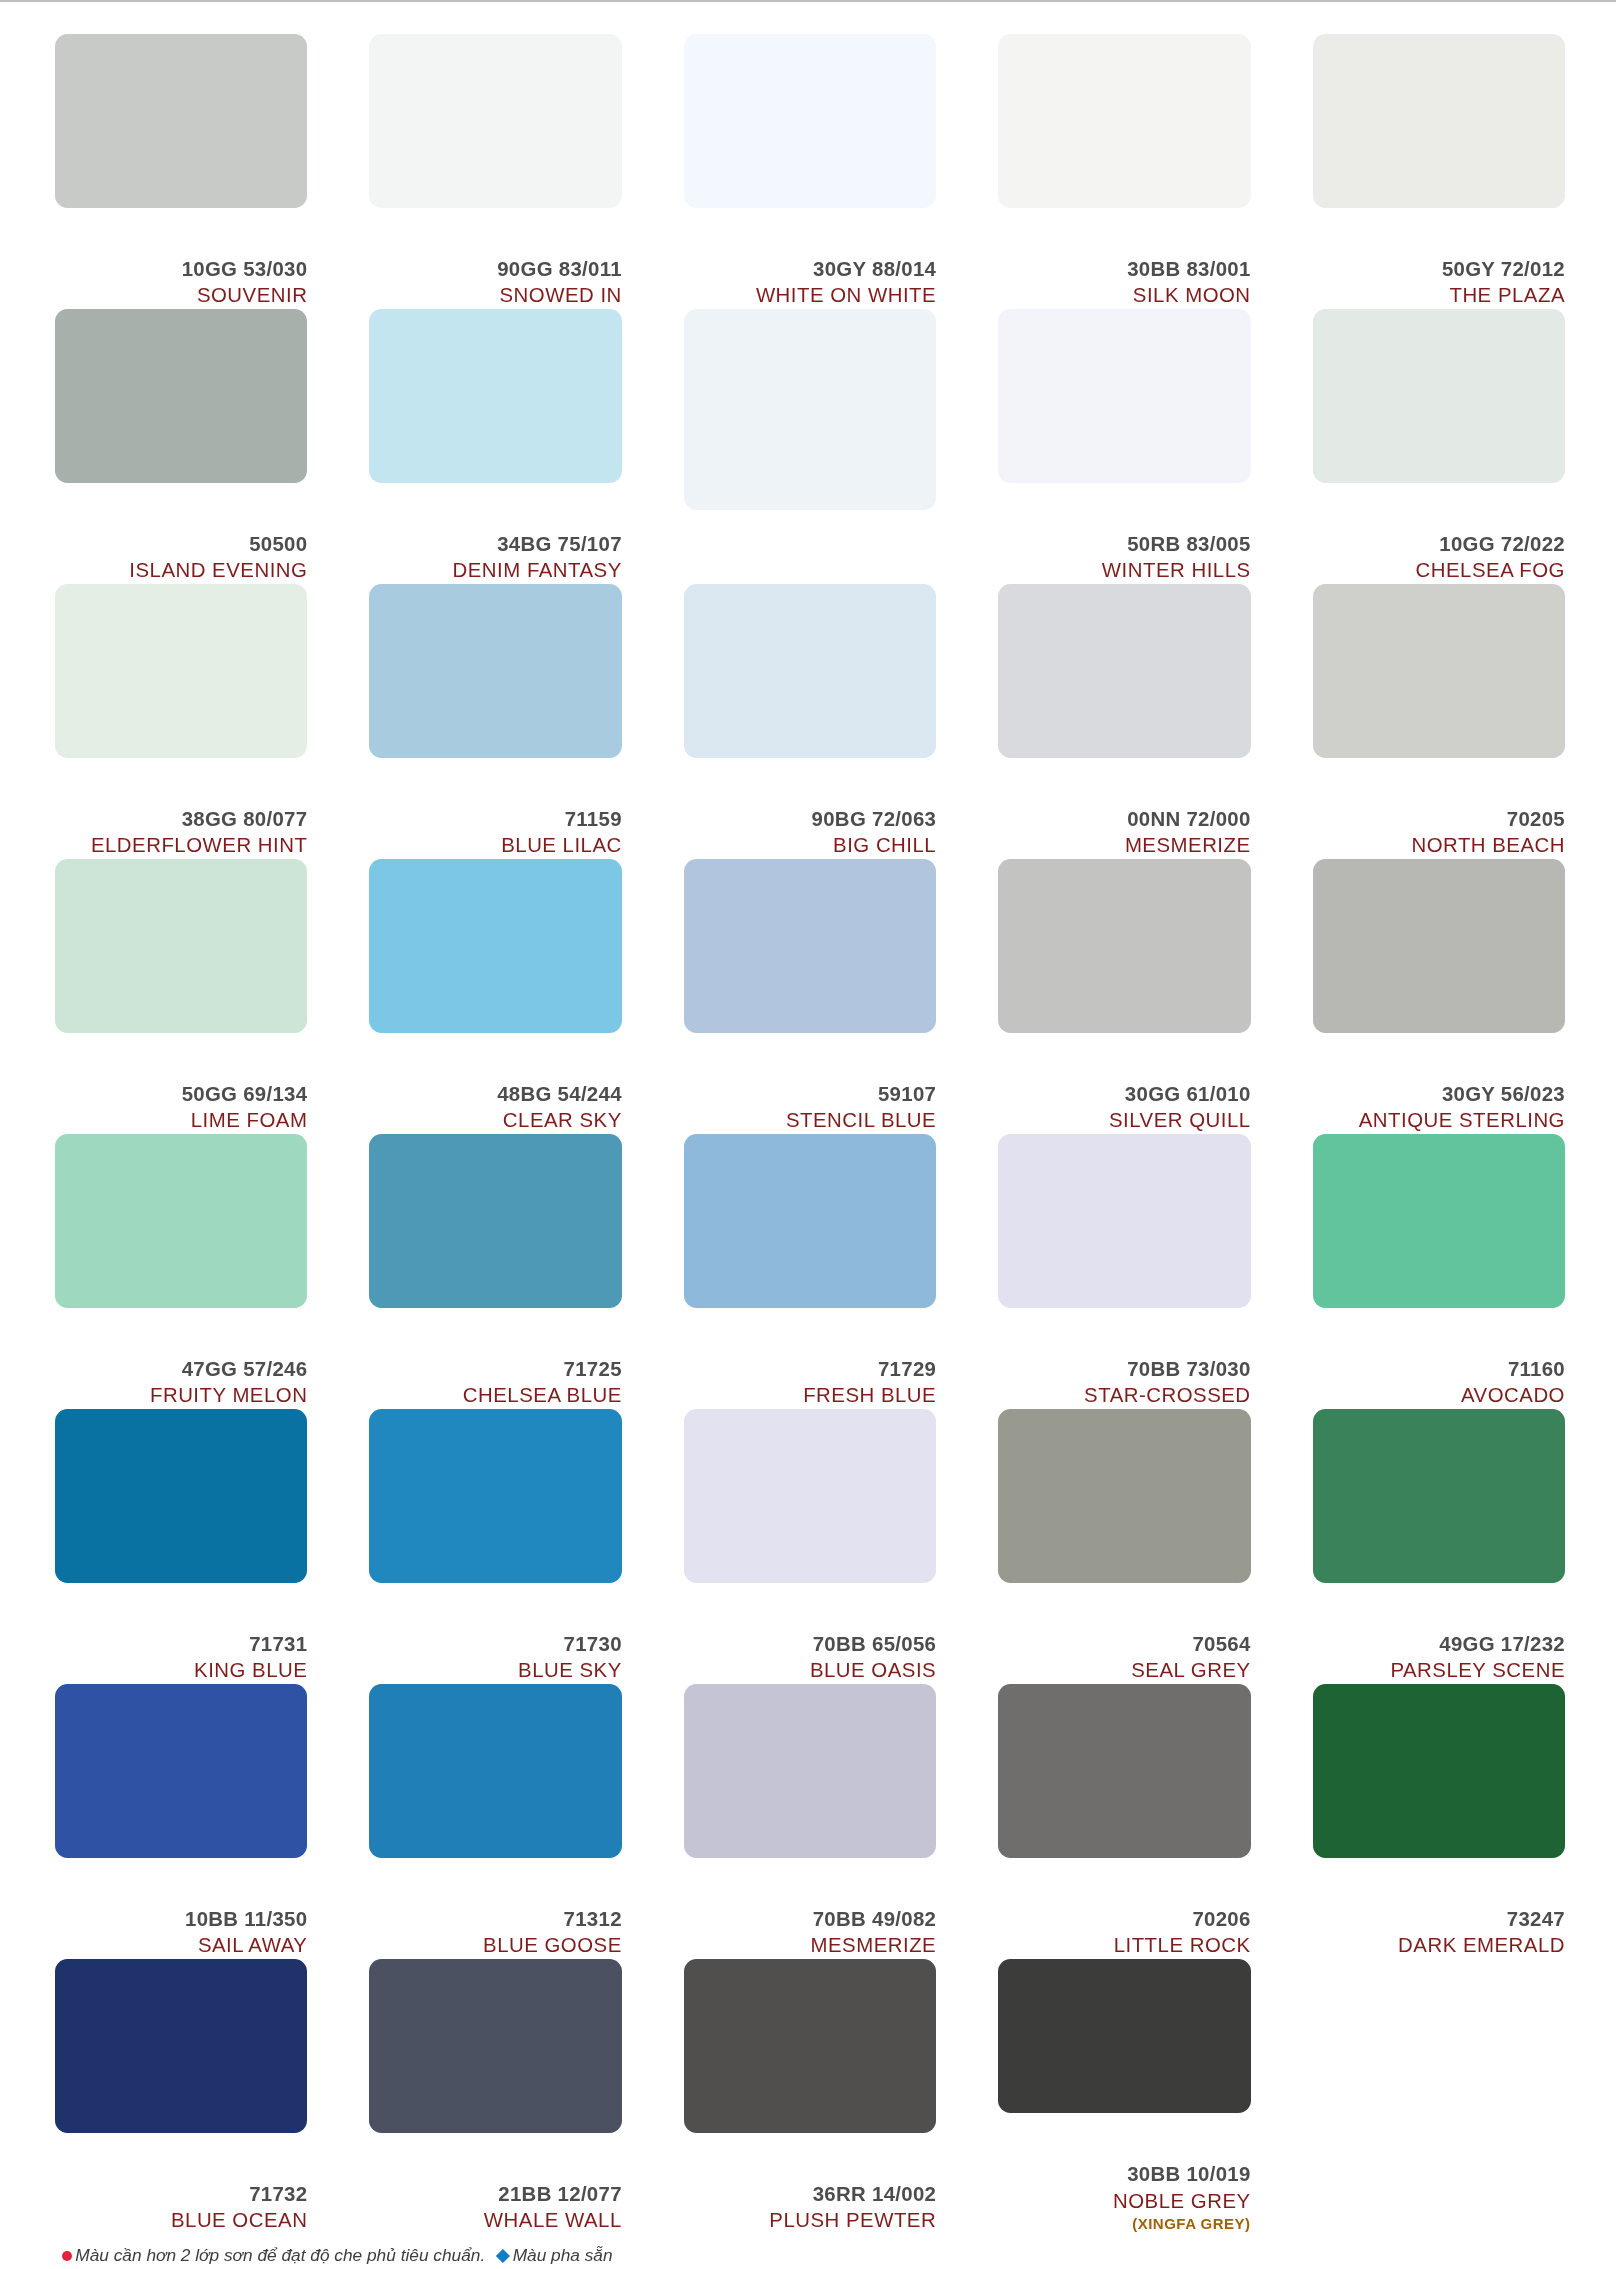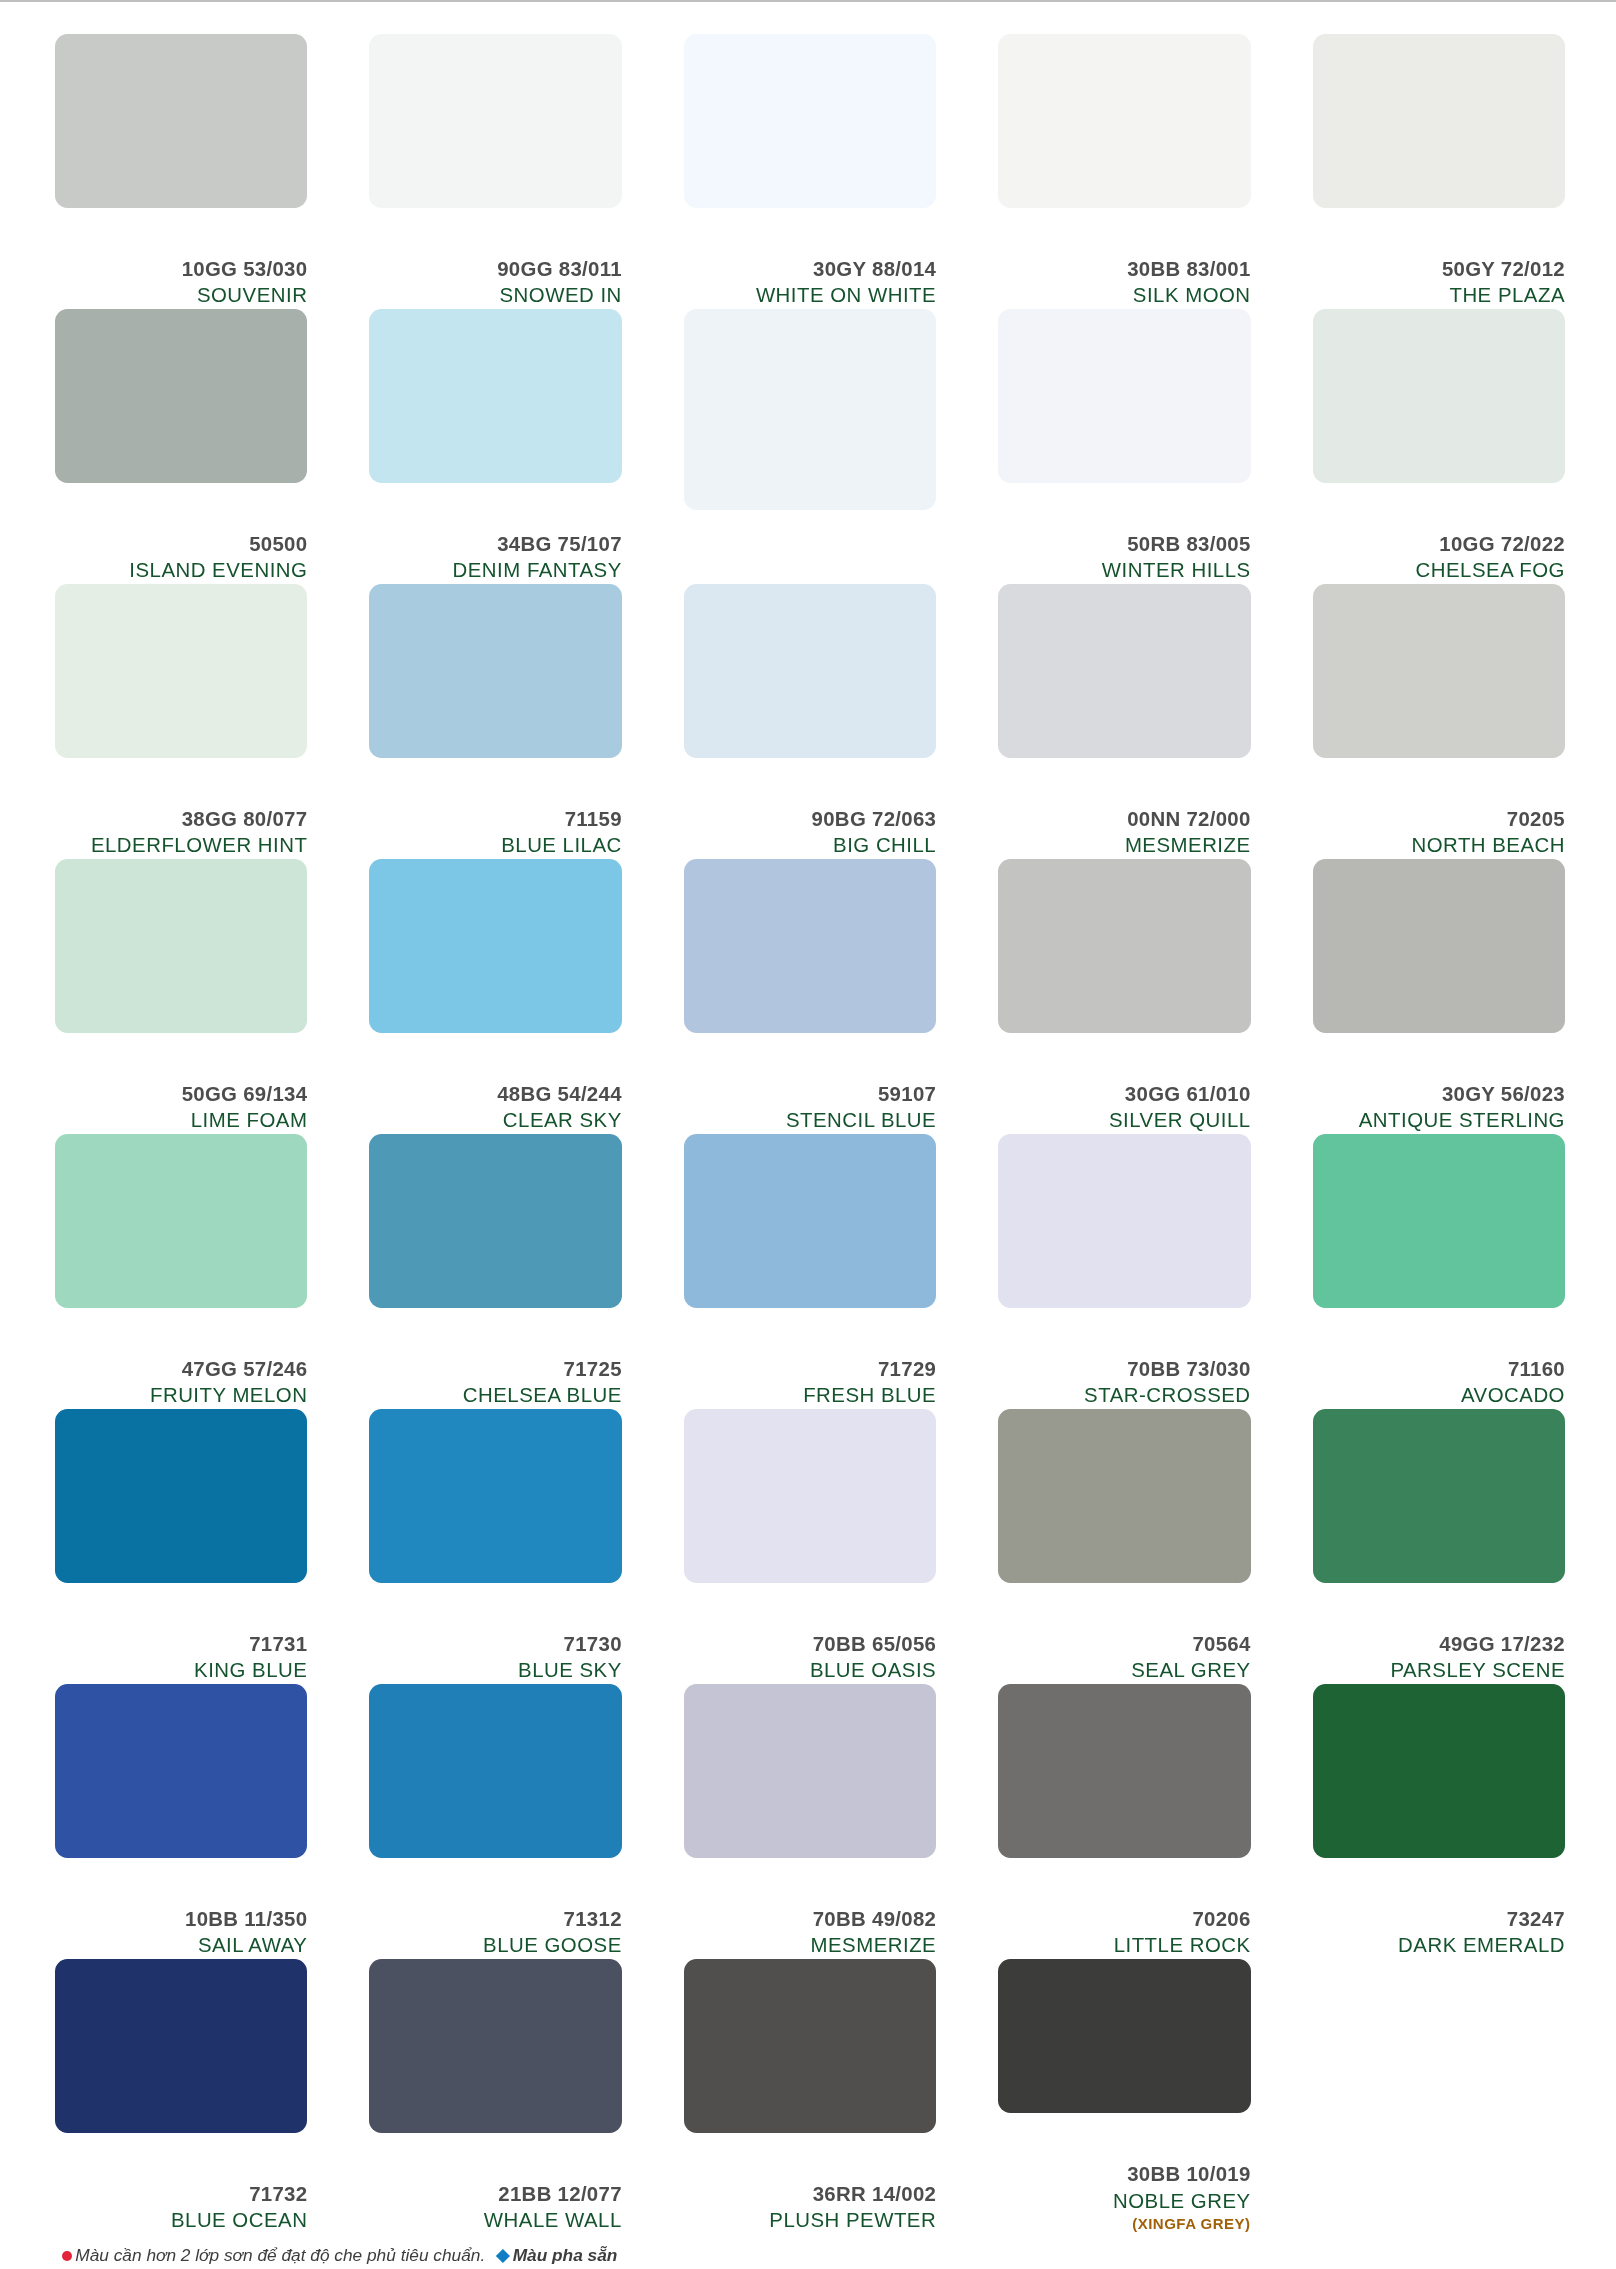--- a/index.html
+++ b/index.html
@@ -70,21 +70,21 @@
     letter-spacing: 0.3px;
     color: #4d4d4d;
     white-space: nowrap;
     margin-top: 40px;
   }
   .swatch-name {
     display: block;
     font-size: 20.4px;
     font-weight: 400;
     letter-spacing: 0.5px;
-    color: #14532d;
+    color: #7f1d1d;
     white-space: nowrap;
   }
   .swatch-name-extra {
     display: block;
     font-size: 15px;
     font-weight: 700;
     letter-spacing: 0.5px;
     color: #a16207;
     white-space: nowrap;
   }
@@ -103,21 +103,21 @@
     font-size: 17.3px;
     font-style: italic;
     color: #3d3d3d;
     white-space: nowrap;
     line-height: 1.5;
   }
   .legend-item {
     display: inline-flex;
     align-items: center;
   }
-  .legend-item + .legend-item { margin-left: 12.4px; font-weight: bold; }
+  .legend-item + .legend-item { margin-left: 12.4px; }
   .dot-red {
     display: inline-block;
     width: 9.8px;
     height: 9.8px;
     border-radius: 50%;
     background: #e2253b;
     margin-right: 3.5px;
   }
   .diamond-blue {
     display: inline-block;

